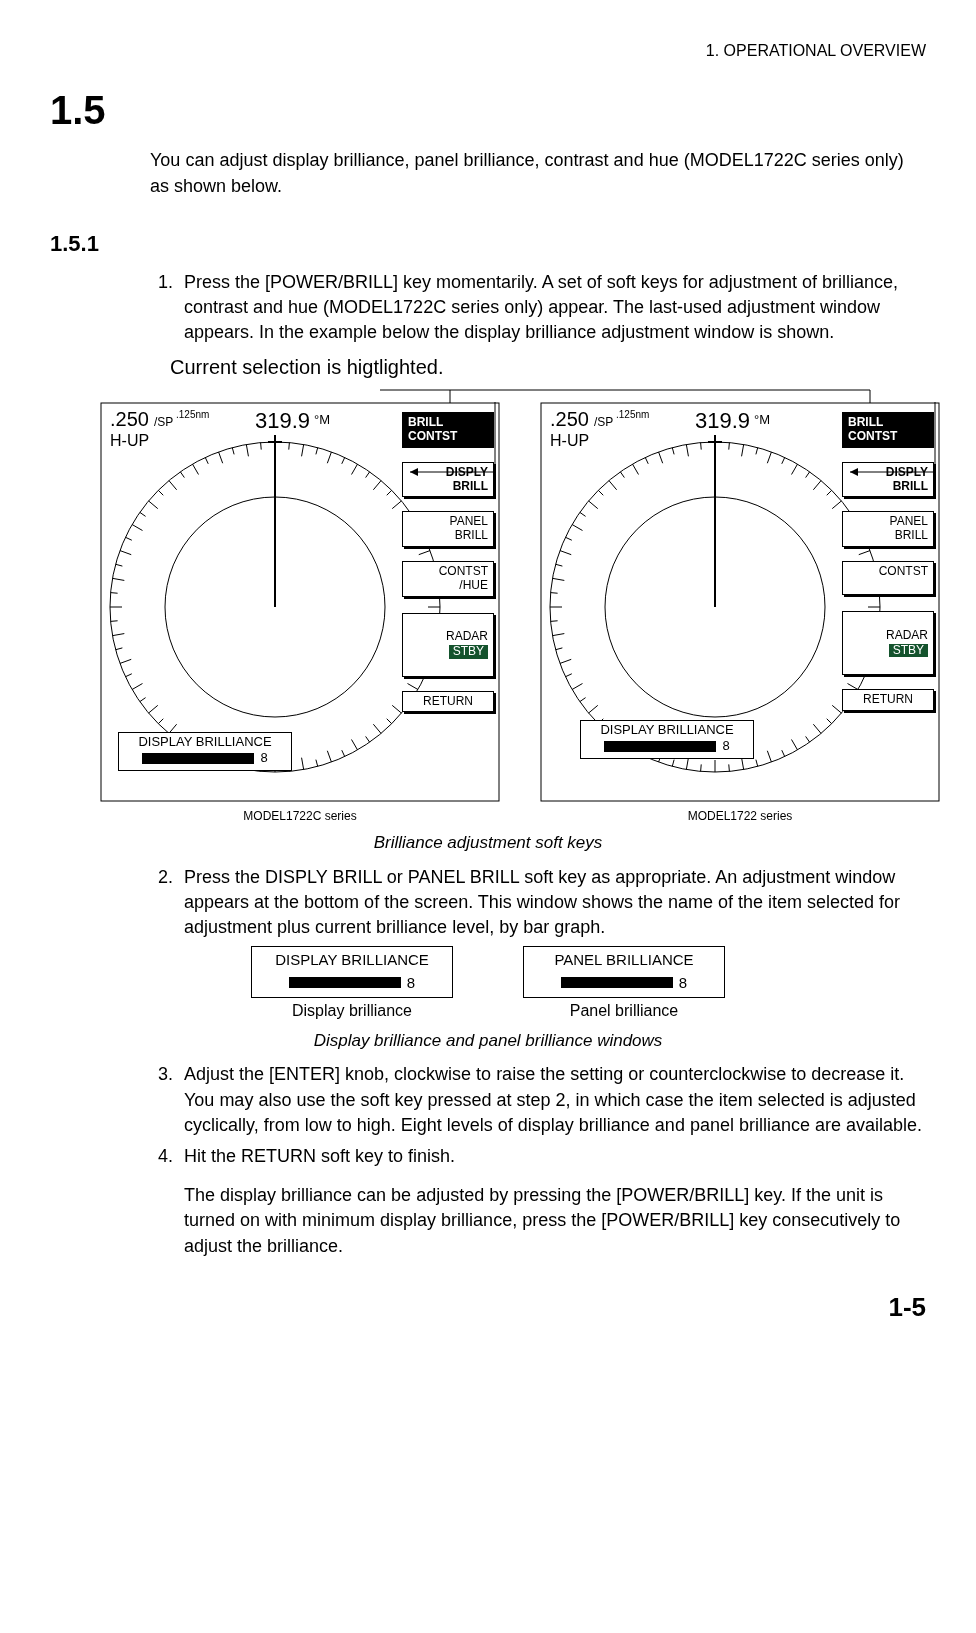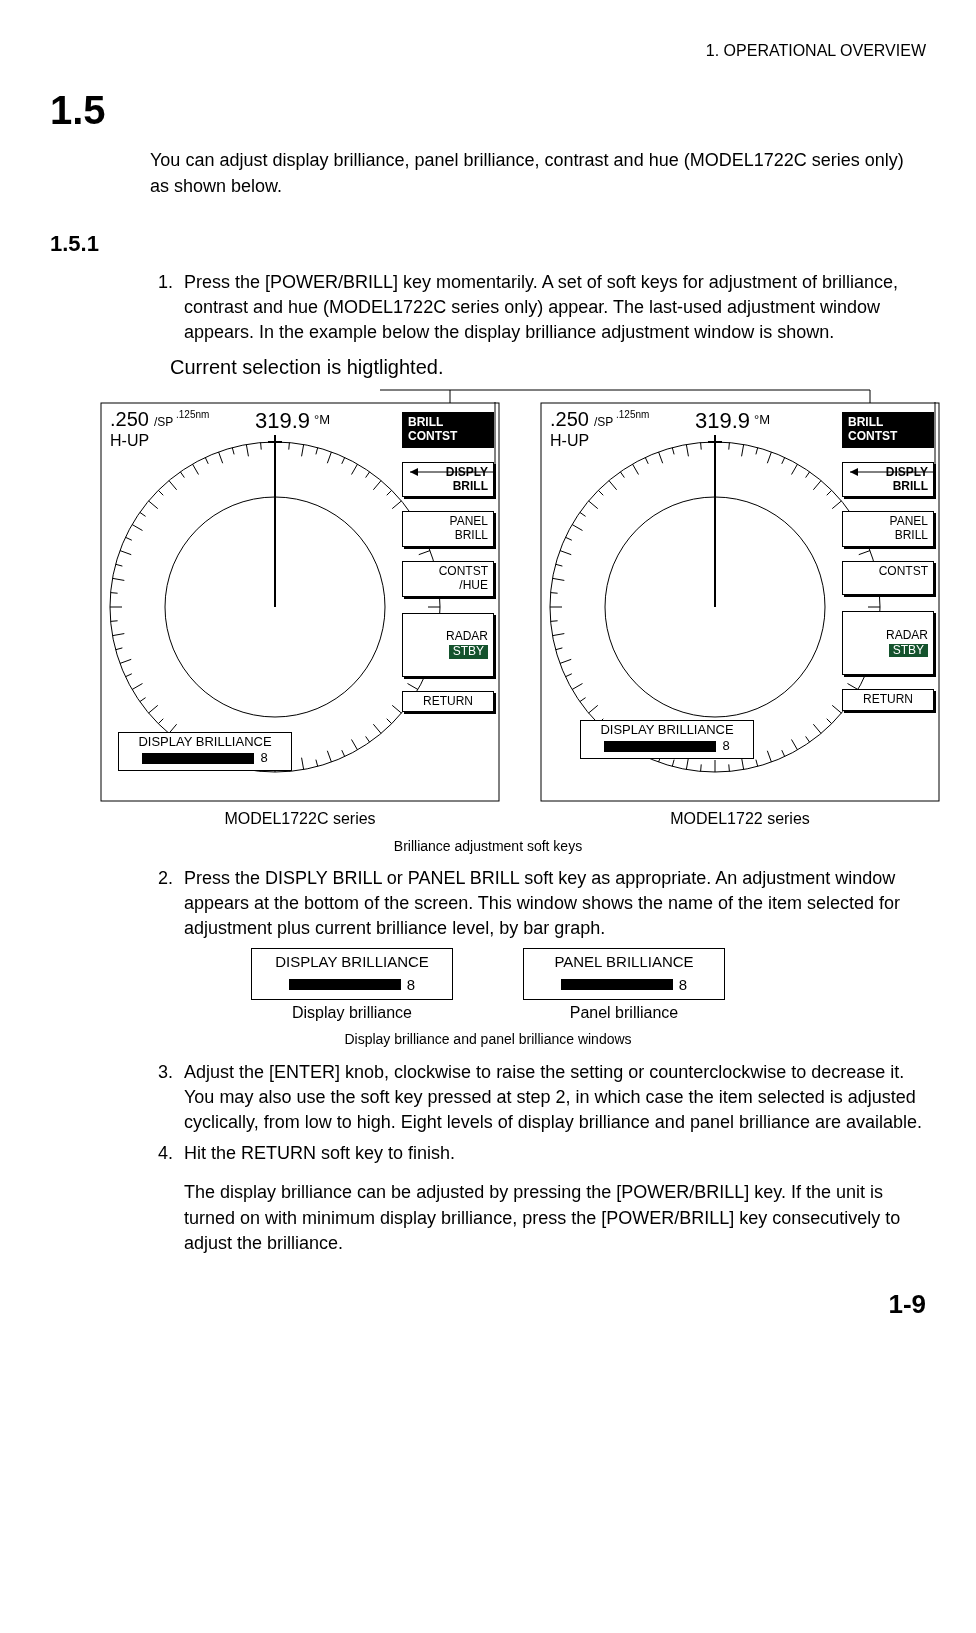--- a/index.html
+++ b/index.html
@@ -50,22 +50,22 @@
   .soft-key.sel { font-weight: bold; }
   .radar-stby { margin-top: 2px; }
   .radar-stby .sub { background:#14532d; color:#fff; display:inline-block; padding:0 4px; margin-top:1px; }
   .brilliance-box {
     position:absolute; border:1px solid #000; background:#fff;
     font-size: 13px; padding:2px 0 4px 0; width: 172px; text-align:center;
     line-height:1.1;
   }
   .brilliance-bar-row { display:flex; justify-content:center; align-items:center; gap:6px; margin-top:2px; }
   .brilliance-bar { width: 110px; height: 9px; border:1px solid #000; background:#000; }
-  .model-caption { text-align:center; font-size:16px; margin: 6px 0 0 0; }
-  .fig-caption { text-align:center; font-size: 14px; margin: 6px 0 10px 0; }
+  .model-caption { text-align:center; font-size:12px; margin: 6px 0 0 0; }
+  .fig-caption { text-align:center; font-style: italic; font-size: 17px; margin: 6px 0 10px 0; }
   .windows-row { display:flex; justify-content:center; gap:70px; margin: 6px 0 2px 0; }
   .window-col { text-align:center; }
   .window-box { border:1px solid #000; width:200px; padding:2px 0 4px 0; margin:0 auto; font-size:15px; }
   .sub-caption { font-size:16px; margin-top:2px; }
   .page-num { text-align:right; font-size: 26px; font-weight:bold; margin-top: 30px; }
 </style>
 </head>
 <body>
 
 <div class="running-head">1. OPERATIONAL OVERVIEW</div>
@@ -407,13 +407,13 @@
 
 <ol class="steps" start="3">
   <li>Adjust the [ENTER] knob, clockwise to raise the setting or counterclockwise to decrease it. You may also use the soft key pressed at step 2, in which case the item selected is adjusted cyclically, from low to high. Eight levels of display brilliance and panel brilliance are available.</li>
   <li>
     <span>Hit the RETURN soft key to finish.</span>
     <div style="height:14px"></div>
     <span>The display brilliance can be adjusted by pressing the [POWER/BRILL] key. If the unit is turned on with minimum display brilliance, press the [POWER/BRILL] key consecutively to adjust the brilliance.</span>
   </li>
 </ol>
 
-<div class="page-num">1-9</div>
+<div class="page-num">1-5</div>
 
 </body></html>

